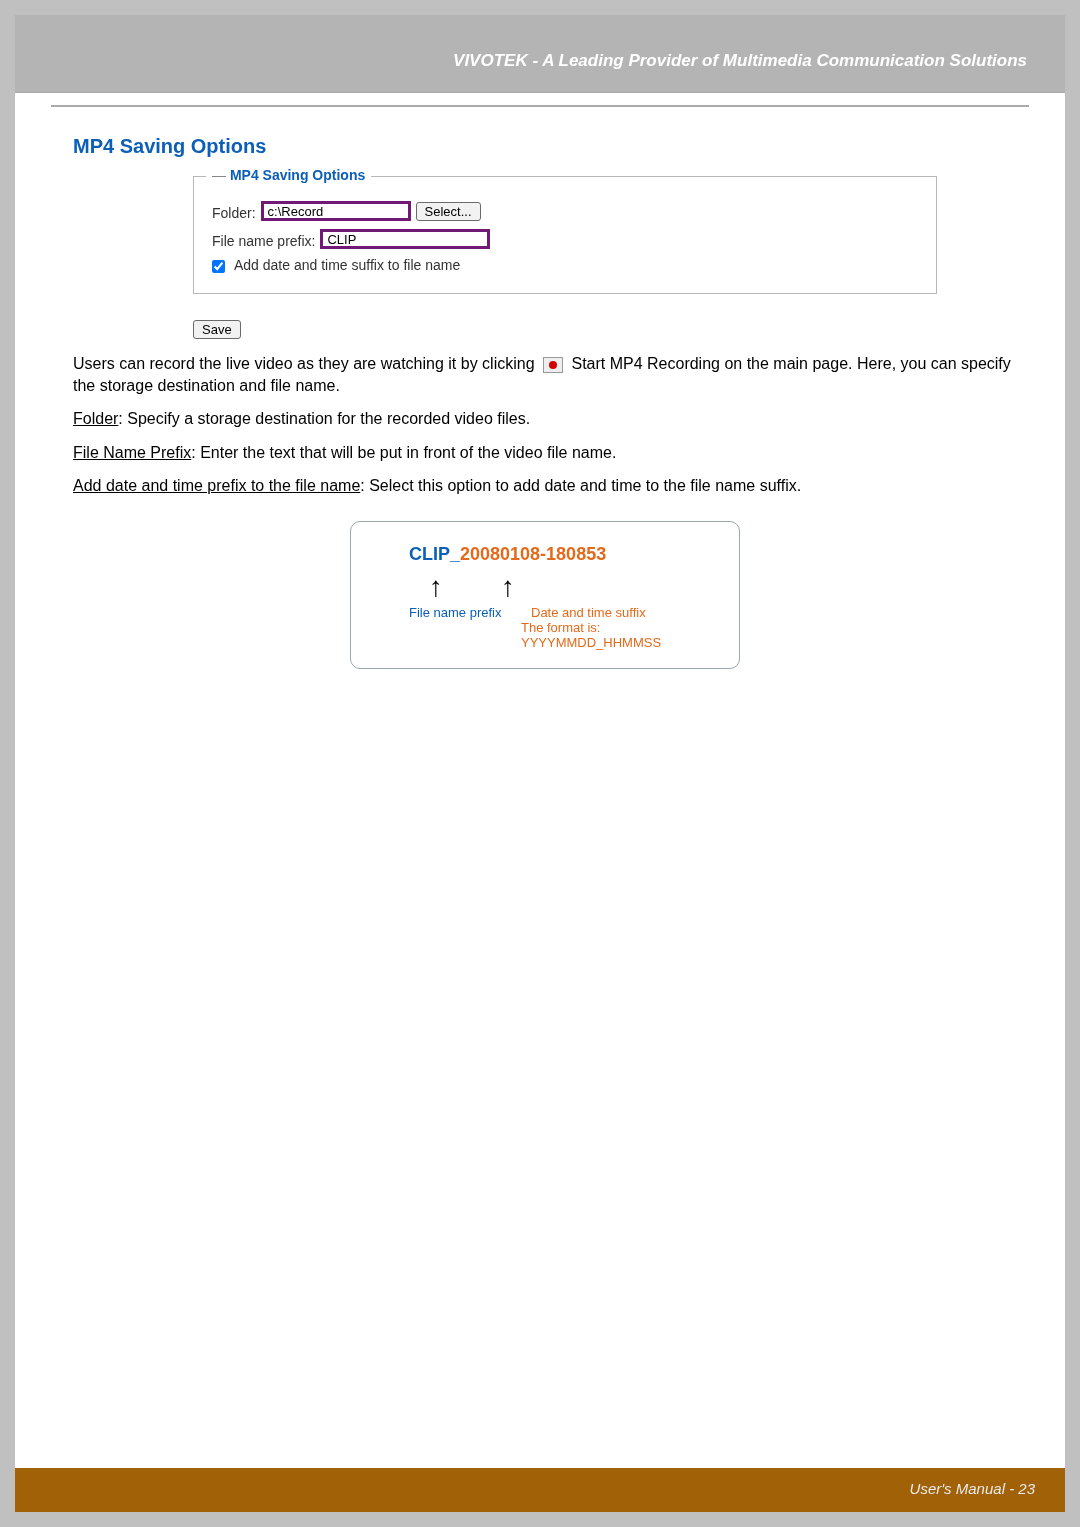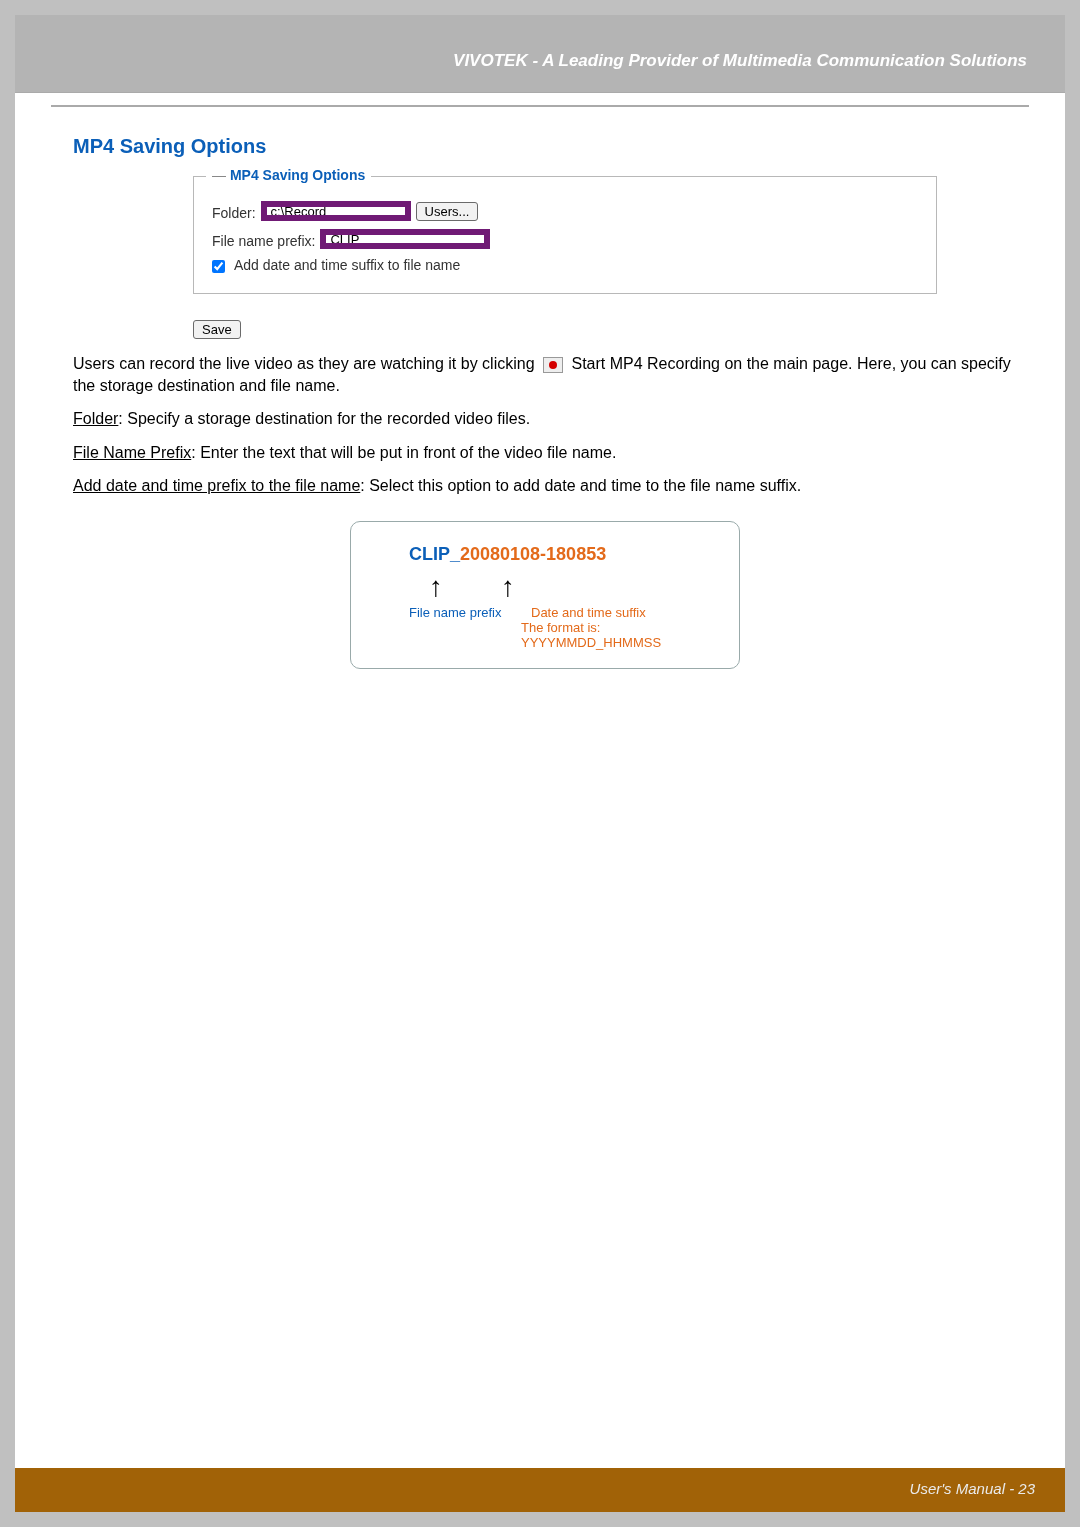--- a/index.html
+++ b/index.html
@@ -72,21 +72,21 @@
   }
   .panel-legend .dash { color: #888; font-weight: normal; }
   .form-row {
     display: flex;
     align-items: flex-end;
     gap: 5px;
     margin: 8px 0;
   }
   .form-label { color: #333; }
   .txt {
-    border: 6px solid #701a75;
+    border: 3px solid #701a75;
     padding: 2px 4px;
     font-size: 13px;
     background: #fff;
     height: 20px;
   }
   .txt.folder { width: 150px; }
   .txt.prefix { width: 170px; }
   .btn {
     border: 1px solid #6a6a6a;
     background: #f2f2f2;
@@ -178,21 +178,21 @@
     <div class="section-heading">MP4 Saving Options</div>
 
     <div class="options-panel">
       <div class="panel-legend">
         <span class="dash">—&nbsp;</span><span>MP4 Saving Options</span>
       </div>
 
       <div class="form-row">
         <span class="form-label">Folder:</span>
         <input class="txt folder" type="text" value="c:\Record" style="">
-        <button class="btn">Users...</button>
+        <button class="btn">Select...</button>
       </div>
 
       <div class="form-row">
         <span class="form-label">File name prefix:</span>
         <input class="txt prefix" type="text" value="CLIP" style="">
       </div>
 
       <div class="form-row">
         <input type="checkbox" class="cb" checked="" style="">
         <span class="form-label">Add date and time suffix to file name</span>

